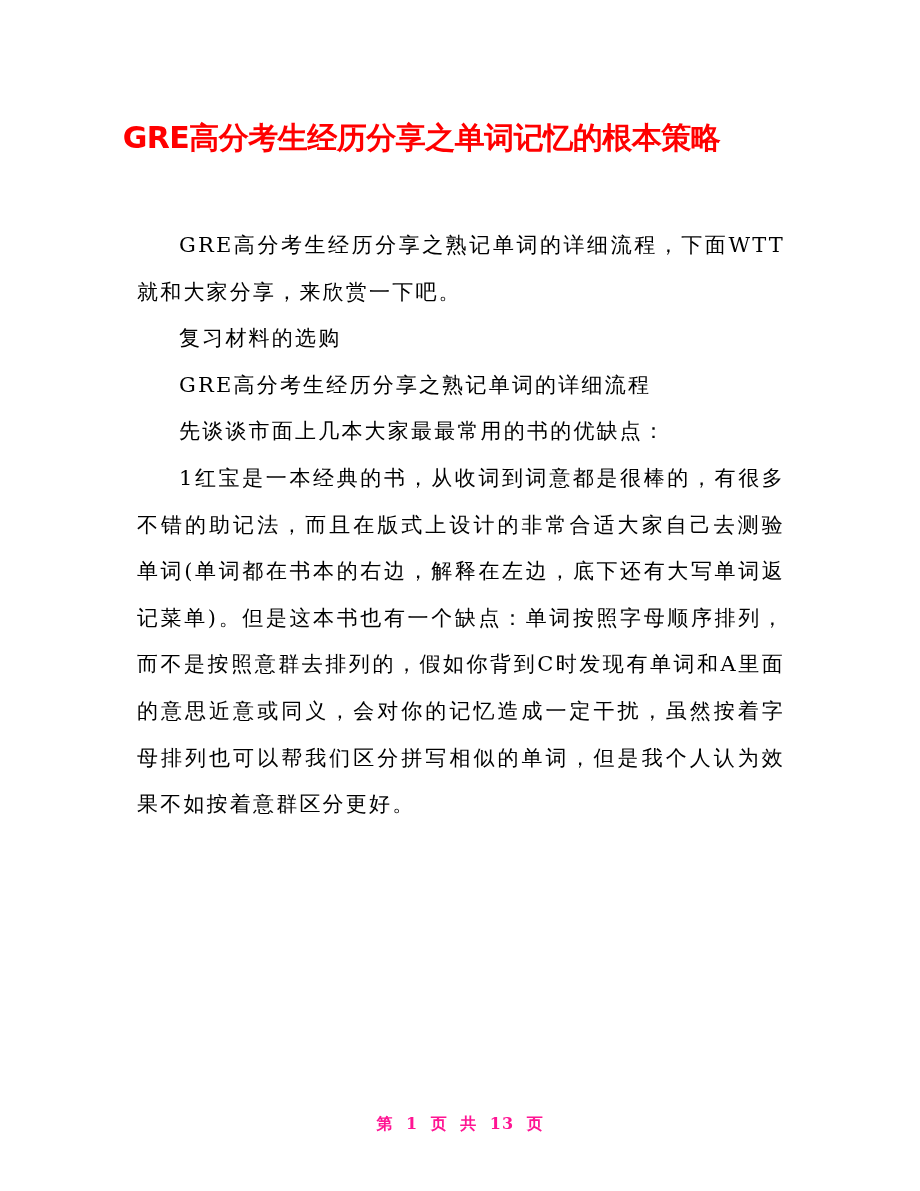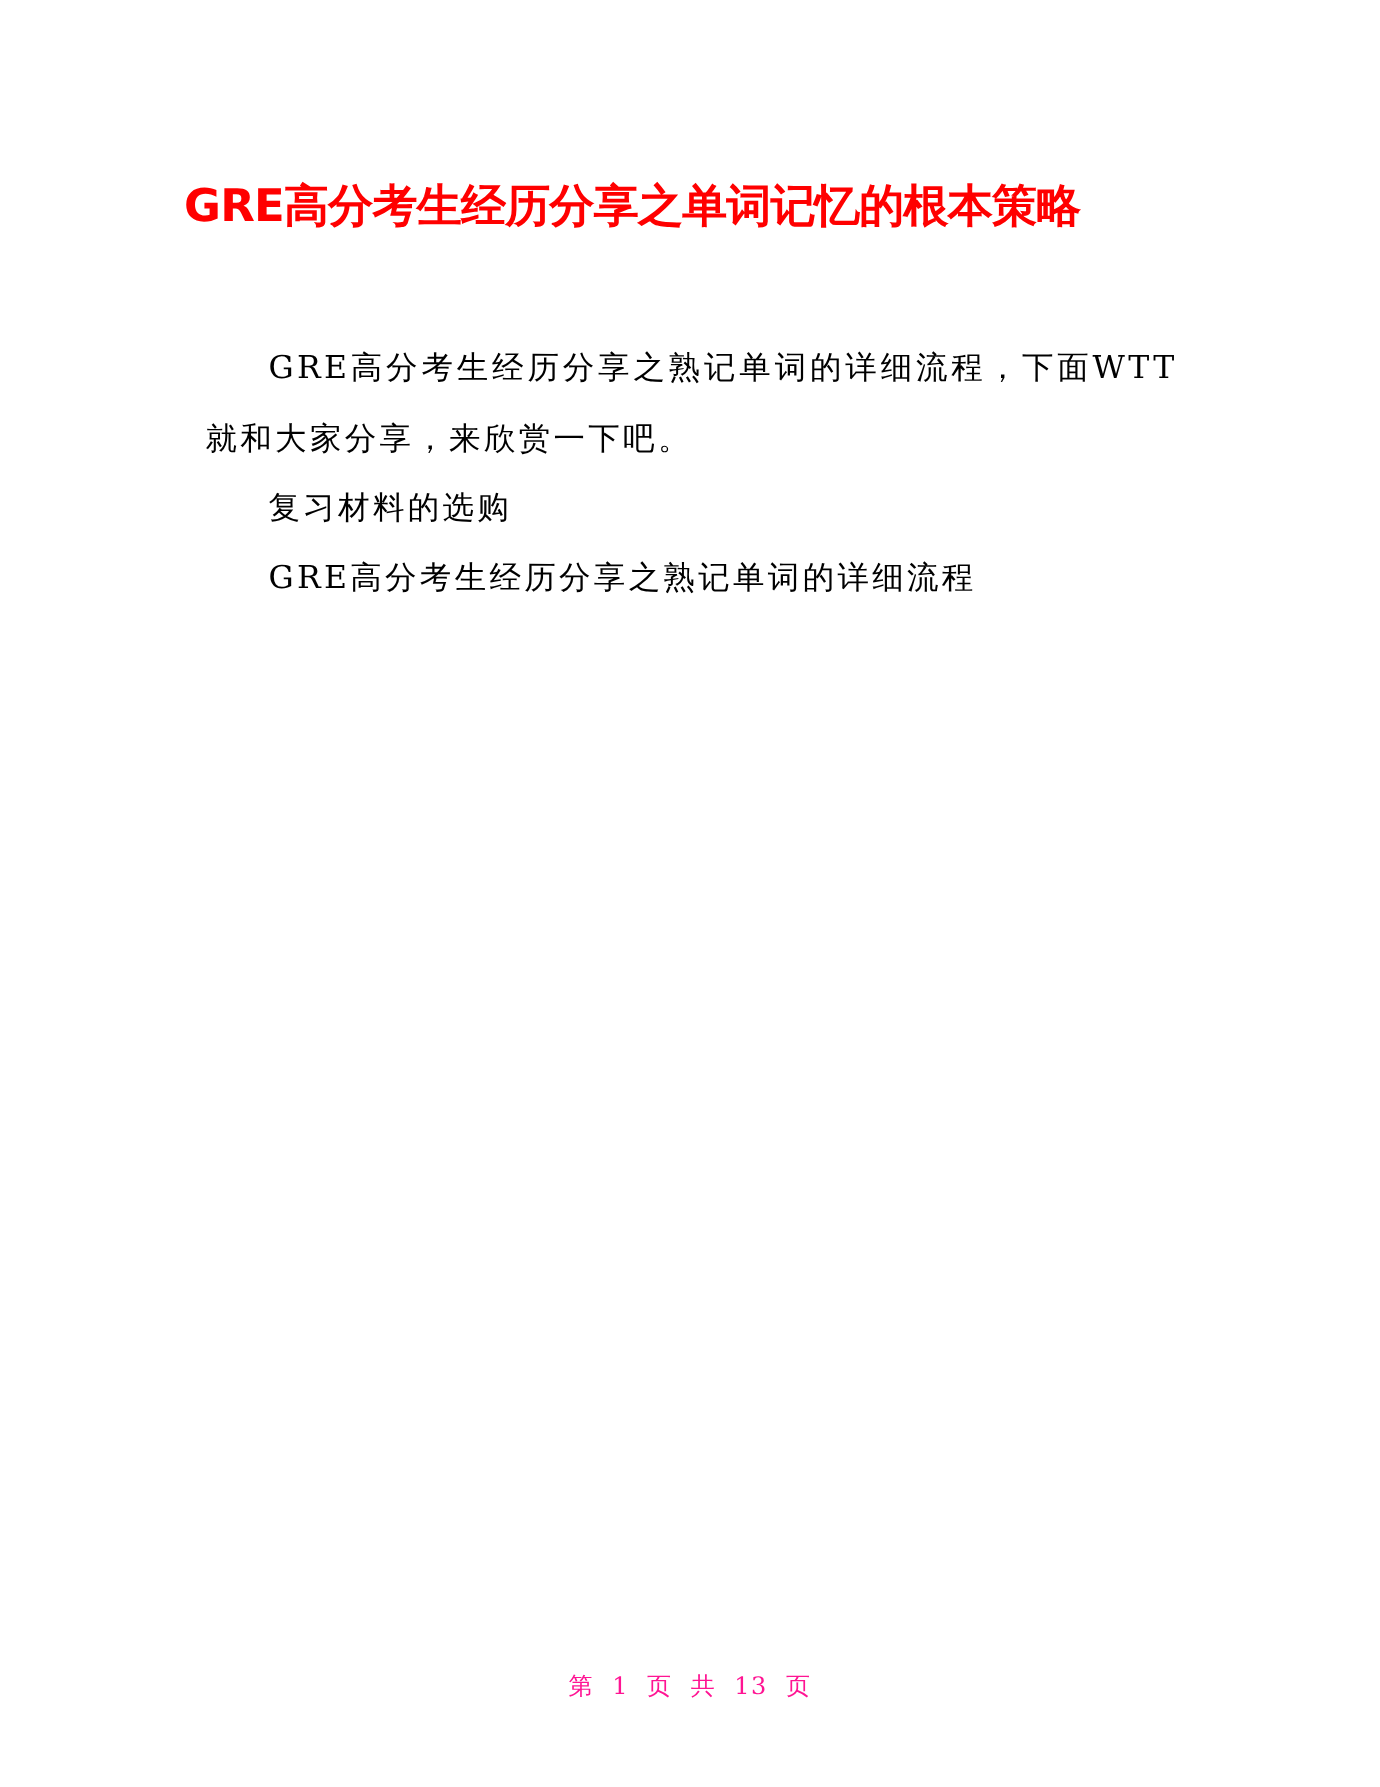--- a/index.html
+++ b/index.html
@@ -56,28 +56,31 @@
       position: absolute;
       left: 0;
       top: 1112px;
       width: 920px;
       text-align: center;
       font-size: 16px;
       line-height: 24px;
       color: #ff1493;
       word-spacing: 6px;
       letter-spacing: 1px;
+      font-weight: bold;
     }
   </style>
 </head>
 <body>
 
 <div class="page">
   <div class="title">GRE高分考生经历分享之单词记忆的根本策略</div>
 
   <div class="body">
     <p class="para indent">GRE高分考生经历分享之熟记单词的详细流程，下面WTT就和大家分享，来欣赏一下吧。</p>
     <p class="para indent">复习材料的选购</p>
     <p class="para indent">GRE高分考生经历分享之熟记单词的详细流程</p>
+    <p class="para indent">先谈谈市面上几本大家最最常用的书的优缺点：</p>
+    <p class="para indent">1红宝是一本经典的书，从收词到词意都是很棒的，有很多不错的助记法，而且在版式上设计的非常合适大家自己去测验单词(单词都在书本的右边，解释在左边，底下还有大写单词返记菜单)。但是这本书也有一个缺点：单词按照字母顺序排列，而不是按照意群去排列的，假如你背到C时发现有单词和A里面的意思近意或同义，会对你的记忆造成一定干扰，虽然按着字母排列也可以帮我们区分拼写相似的单词，但是我个人认为效果不如按着意群区分更好。</p>
   </div>
 
   <div class="footer">第 1 页 共 13 页</div>
 </div>
 
 </body></html>

